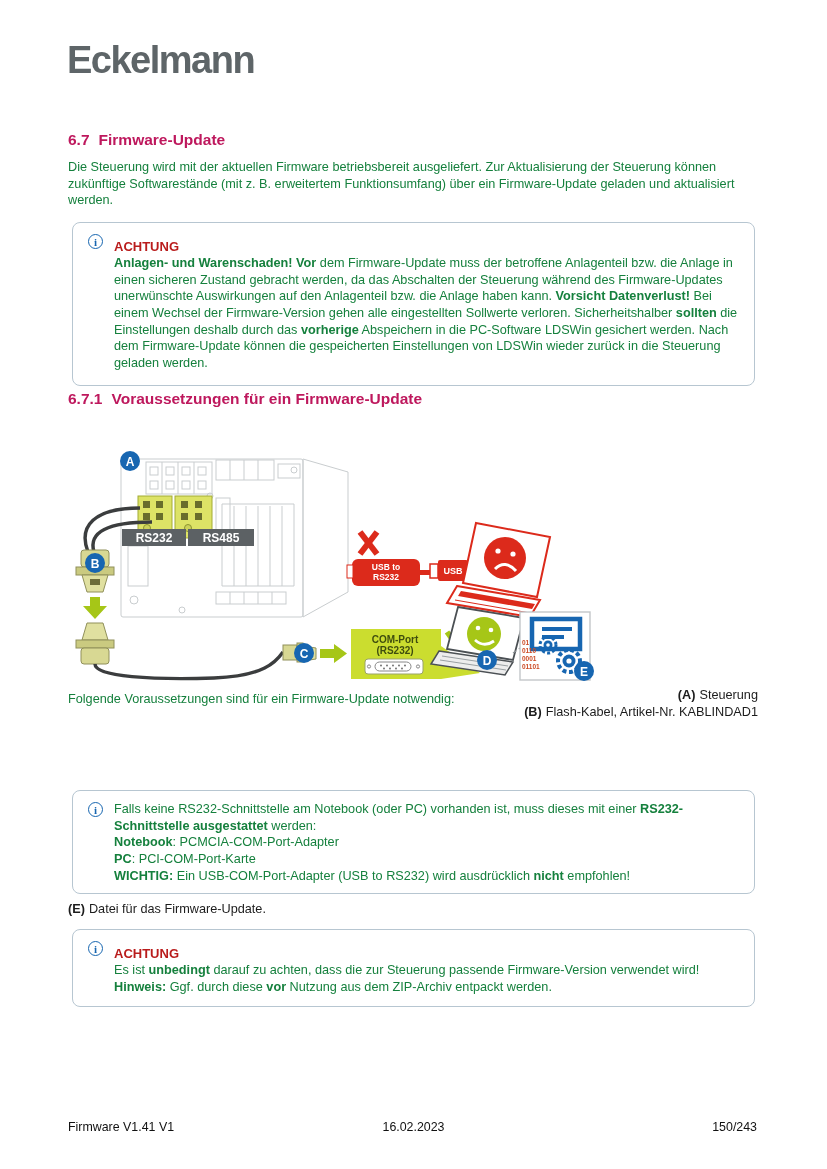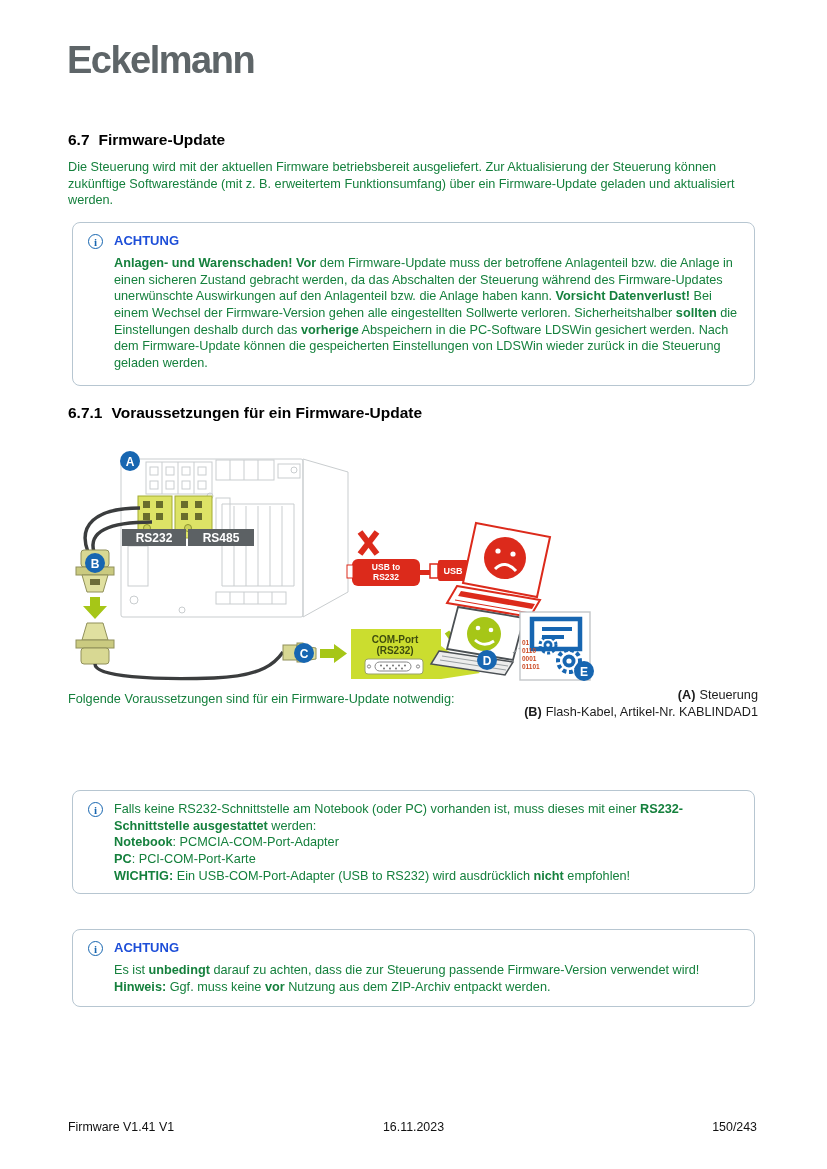--- a/index.html
+++ b/index.html
@@ -5,41 +5,41 @@
   * { margin:0; padding:0; box-sizing:border-box; }
   body { background:#888; font-family:"Liberation Sans", sans-serif; }
   .page {
     position:relative; width:827px; height:1169px; margin:0 auto;
     background:#ffffff; color:#1c1c1c; overflow:hidden;text-decoration:underline;
   }
   .logo {
     position:absolute; left:67px; top:41px;
     font-size:38px; font-weight:bold; color:#5e6568; letter-spacing:-1.5px; line-height:1;
   }
-  .h-section { position:absolute; left:68px; font-size:15.5px; font-weight:bold; color:#000000; }
+  .h-section { position:absolute; left:68px; font-size:15.5px; font-weight:bold; color:#be185d; }
   .h-section .num { margin-right:9px; }
   #h67   { top:131px; }
-  #h671  { top:404px;text-align:right; }
+  #h671  { top:390px;text-align:right; }
   .bodytext { font-size:12.7px; line-height:1.31; color:#15803d; }
   #intro { position:absolute; left:68px; top:159px; width:690px; }
   .notice {
     position:absolute; left:72px; width:683px;
     border:1.6px solid #b7c6d1; border-radius:8px; background:#fff;
   }
   #warning1 { top:222px; height:164px; }
   #notebox  { top:790px; height:104px; }
   #warning2 { top:929px; height:78px;  }
   .info-icon {
     position:absolute; left:15px; top:11px;
     width:15px; height:15px; border:1.7px solid #1766b0; border-radius:50%;
     color:#1766b0; font-size:11px; font-weight:bold;
     display:flex; align-items:center; justify-content:center;
     font-family:"Liberation Serif", serif;
   }
-  .notice .title { position:absolute; left:41px; top:10px; font-size:13px; font-weight:bold; color:#1d4ed8; }
+  .notice .title { position:absolute; left:41px; top:16px; font-size:13px; font-weight:bold; color:#b91c1c; }
   .notice .body  { position:absolute; left:41px; top:32px; right:16px; }
   #notebox .body { top:10px; }
   #reqintro { position:absolute; left:68px; top:691px; width:690px; }
   .reqlist { position:absolute; left:68px; top:687px; width:690px;text-align:right; }
   .reqlist .item, #item-e { font-size:12.7px; line-height:17px; }
   .reqlist b, #item-e b { margin-right:4px; }
   #item-e { position:absolute; left:68px; top:901px; width:690px; }
   .footer { position:absolute; top:1120px; left:0; width:100%; font-size:12.4px; color:#111; }
   .footer .fl { position:absolute; left:68px; top:0;text-align:center; }
   .footer .fc { position:absolute; left:0; right:0; top:0; text-align:center; }
@@ -271,26 +271,27 @@
   <div class="reqlist">
     <div class="item"><b>(A)</b><span>Steuerung</span></div>
     <div class="item"><b>(B)</b><span>Flash-Kabel, Artikel-Nr. KABLINDAD1</span></div>
   </div>
 
   <div class="notice" id="notebox">
     <span class="info-icon">i</span>
     <div class="body bodytext"><span>Falls keine RS232-Schnittstelle am Notebook (oder PC) vorhanden ist, muss dieses mit einer </span><b>RS232-Schnittstelle ausgestattet</b><span> werden:</span><br><b>Notebook</b><span>: PCMCIA-COM-Port-Adapter</span><br><b>PC</b><span>: PCI-COM-Port-Karte</span><br><b>WICHTIG:</b><span> Ein USB-COM-Port-Adapter (USB to RS232) wird ausdrücklich </span><b>nicht</b><span> empfohlen!</span></div>
   </div>
 
+  <div id="item-e"><b>(E)</b><span>Datei für das Firmware-Update.</span></div>
 
   <div class="notice" id="warning2">
     <span class="info-icon">i</span>
     <div class="title">ACHTUNG</div>
-    <div class="body bodytext"><span>Es ist </span><b>unbedingt</b><span> darauf zu achten, dass die zur Steuerung passende Firmware-Version verwendet wird!  </span><b>Hinweis:</b><span> Ggf. muss keine </span><b>vor</b><span> Nutzung aus dem ZIP-Archiv entpackt werden.</span></div>
+    <div class="body bodytext"><span>Es ist </span><b>unbedingt</b><span> darauf zu achten, dass die zur Steuerung passende Firmware-Version verwendet wird!  </span><b>Hinweis:</b><span> Ggf. durch diese </span><b>vor</b><span> Nutzung aus dem ZIP-Archiv entpackt werden.</span></div>
   </div>
 
   <div class="footer">
     <span class="fl">Firmware V1.41 V1</span>
-    <span class="fc">16.11.2023</span>
+    <span class="fc">16.02.2023</span>
     <span class="fr">150/243</span>
   </div>
 
 </div>
 
 </body></html>

